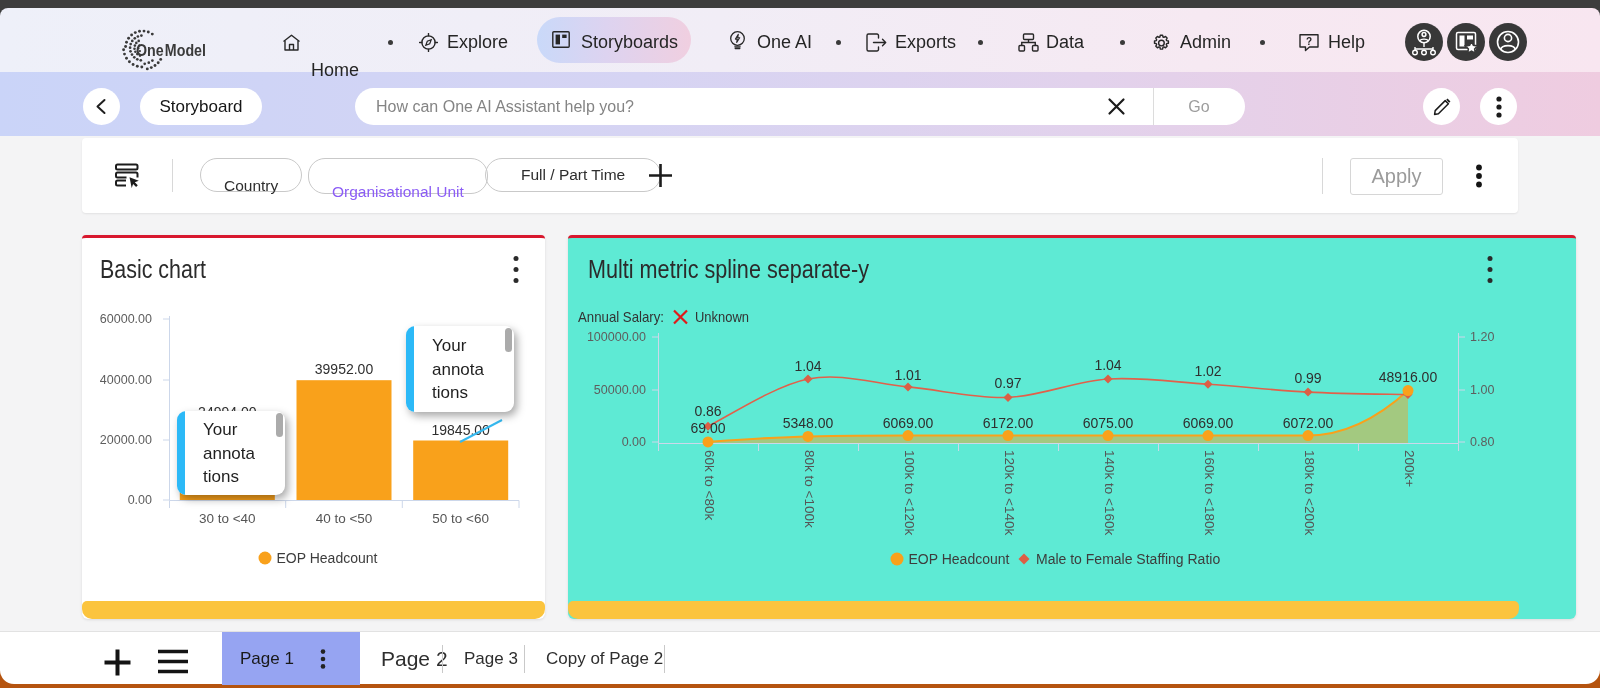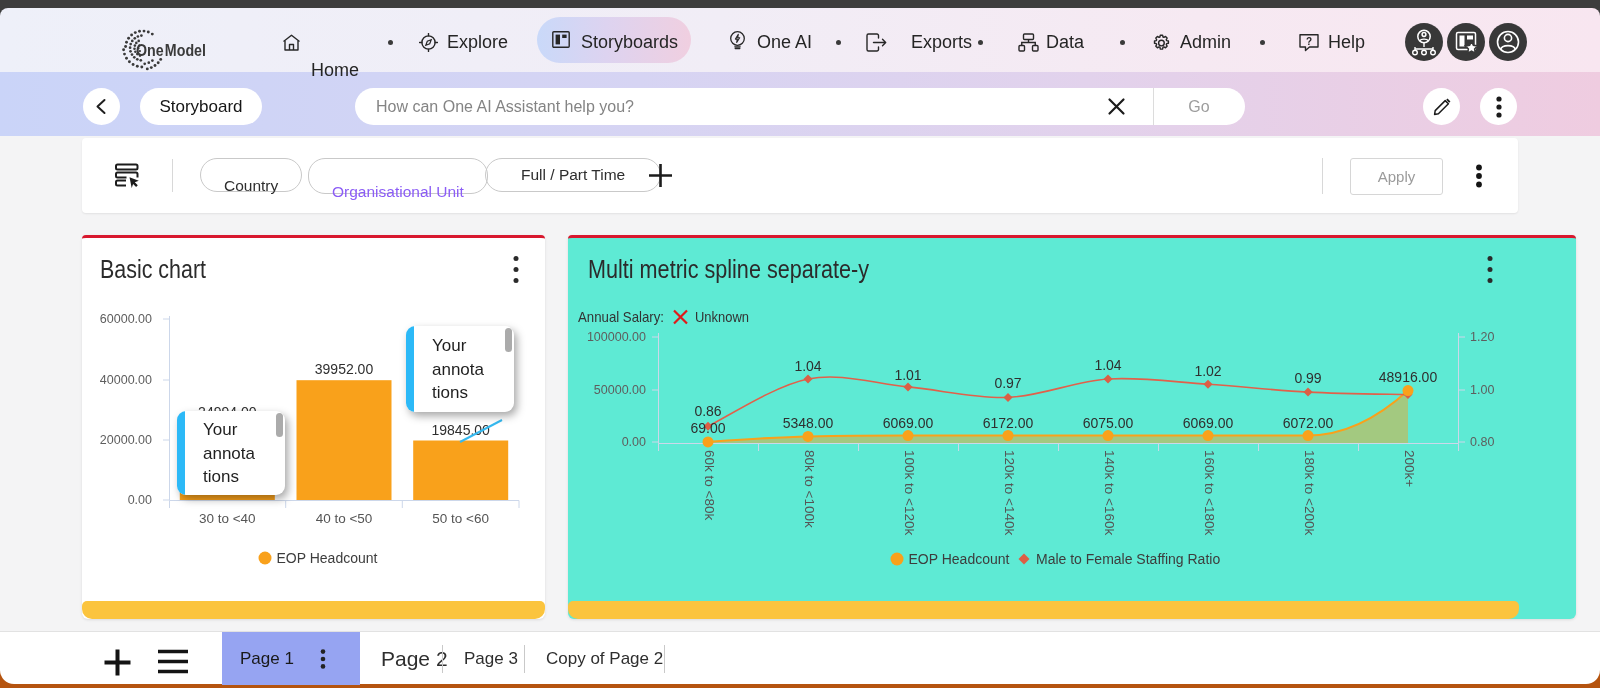--- a/index.html
+++ b/index.html
@@ -115,21 +115,21 @@
     </svg>
     <div class="abs navtxt" style="left:757px;top:24px;">One AI</div>
     <div class="abs dot" style="left:836px;top:32px;"></div>
 
     <svg class="abs" style="left:866px;top:25px;" width="21" height="19" viewBox="0 0 21 19">
       <g fill="none" stroke="#272727" stroke-width="1.4" stroke-linecap="round" stroke-linejoin="round">
         <path d="M12.5 5 V2.5 A1.5 1.5 0 0 0 11 1 H2.5 A1.5 1.5 0 0 0 1 2.5 V16.5 A1.5 1.5 0 0 0 2.5 18 H11 A1.5 1.5 0 0 0 12.5 16.5 V14"></path>
         <path d="M7.5 9.5 H19.5 M16.5 6.3 L19.7 9.5 L16.5 12.7"></path>
       </g>
     </svg>
-    <div class="abs navtxt" style="left:895px;top:24px;margin-left:16px;">Exports</div>
+    <div class="abs navtxt" style="left:895px;top:24px;">Exports</div>
     <div class="abs dot" style="left:978px;top:32px;"></div>
 
     <svg class="abs" style="left:1018px;top:25px;" width="21" height="19" viewBox="0 0 21 19">
       <g fill="none" stroke="#272727" stroke-width="1.4">
         <rect x="5.5" y="1" width="10" height="5.5" rx="1"></rect>
         <rect x="1" y="12.5" width="5.5" height="5.5" rx="1"></rect>
         <rect x="14.5" y="12.5" width="5.5" height="5.5" rx="1"></rect>
         <path d="M10.5 6.5 V9.5 M3.75 12.5 V9.5 H17.25 V12.5"></path>
       </g>
     </svg>
@@ -233,21 +233,21 @@
          padding:17px 23px;line-height:32px;font-size:15.5px;color:#8b5cf6;">Organisational Unit</div>
     <div class="abs" style="left:403px;top:20px;height:34px;border:1px solid #c9c9c9;border-radius:17px;
          padding:0 35px;line-height:32px;font-size:15.5px;color:#2e2e2e;">Full / Part Time</div>
 
     <svg class="abs" style="left:565px;top:24px;" width="27" height="27" viewBox="0 0 27 27">
       <path d="M13.5 2 V25 M2 13.5 H25" stroke="#1c1c1c" stroke-width="2.6"></path>
     </svg>
 
     <div class="abs" style="left:1240px;top:20px;width:1px;height:36px;background:#d8d8d8;"></div>
     <div class="abs" style="left:1268px;top:20px;width:93px;height:37px;border:1px solid #d6d6d6;border-radius:3px;
-         line-height:35px;font-size:15px;color:#9b9b9b;text-align:center;">Apply</div>
+         line-height:35px;font-size:20px;color:#9b9b9b;text-align:center;">Apply</div>
     <svg class="abs" style="left:1393px;top:26px;" width="8" height="24" viewBox="0 0 8 24">
       <circle cx="4" cy="3.5" r="2.9" fill="#141414"></circle>
       <circle cx="4" cy="12" r="2.9" fill="#141414"></circle>
       <circle cx="4" cy="20.5" r="2.9" fill="#141414"></circle>
     </svg>
   </div>
 
   <div id="card1" class="abs" style="left:82px;top:235px;width:463px;height:384px;background:#fff;
        border-top:3px solid #d8182e;border-radius:4px 4px 6px 6px;box-shadow:0 1px 3px rgba(0,0,0,0.10);">
     <svg class="abs" style="left:0;top:0;" width="463" height="363" viewBox="0 0 463 363">

